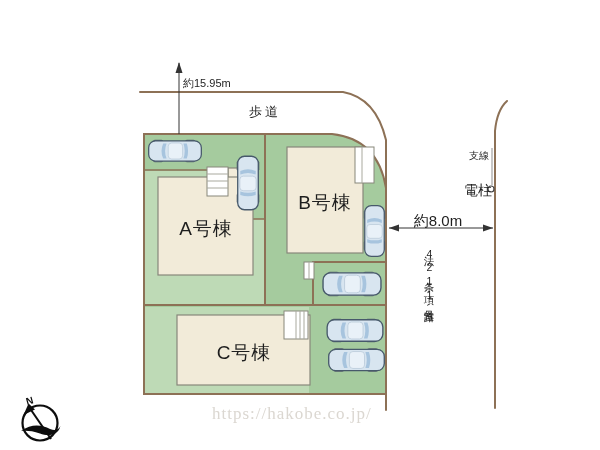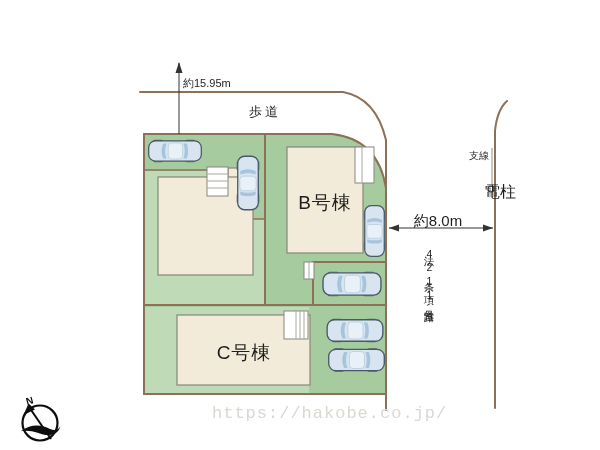--- a/index.html
+++ b/index.html
@@ -37,21 +37,21 @@
   .car-roof{fill:#e9f1f8;stroke:#b5c6d6;stroke-width:0.8;}
   .lbl{position:absolute;color:var(--text-dark);white-space:nowrap;}
   .lbl.center{text-align:center;}
   .bldg-lbl{font-size:19px;font-weight:500;letter-spacing:1px;}
   .vertical{
     writing-mode:vertical-rl;text-orientation:upright;
     letter-spacing:1px;line-height:1;
   }
   .watermark{
     position:absolute;left:212px;top:404px;font-size:17px;
-    color:var(--watermark-gray);font-family:Liberation Mono, monospace;
+    color:var(--watermark-gray);font-family:Liberation Serif, serif;
     letter-spacing:1px;
   }
   .compass{position:absolute;left:12px;top:394px;}
   .compass circle{fill:none;stroke:#0d0d0d;stroke-width:2.2;}
   .compass .shaft{stroke:#0d0d0d;stroke-width:2;}
   .compass .solid{fill:#0d0d0d;}
   .compass text{font-size:10px;font-weight:bold;fill:#0d0d0d;}
 </style>
 </head>
 <body>
@@ -152,26 +152,27 @@
         </g>
       </g>
   </svg>
 
   <div class="lbl" style="left:183px;top:76px;font-size:11px;">約15.95m</div>
 
   <div class="lbl" style="left:249px;top:103px;font-size:13px;letter-spacing:3px;">歩道</div>
 
   <div class="lbl" style="left:469px;top:149px;font-size:10px;">支線</div>
 
-  <div class="lbl" style="left:464px;top:182px;font-size:16px;margin-left:20px;">電柱</div>
+  <div class="lbl" style="left:464px;top:182px;font-size:14px;">電柱</div>
 
   <div class="lbl center" style="left:388px;top:212px;width:100px;font-size:15px;">約8.0m</div>
 
   <div class="lbl vertical" style="left:424px;top:247px;font-size:10.5px;height:110px;">法42条1項1号道路</div>
 
+  <div class="lbl center bldg-lbl" style="left:158px;top:216px;width:96px;">A号棟</div>
 
   <div class="lbl center bldg-lbl" style="left:177px;top:340px;width:134px;">C号棟</div>
 
   <div class="lbl center bldg-lbl" style="left:285px;top:190px;width:80px;">B号棟</div>
 
   <div class="watermark">https://hakobe.co.jp/</div>
 
   <svg class="compass" width="54" height="54" viewBox="0 0 54 54">
     <circle cx="28" cy="29" r="17.5"></circle>
     <line class="shaft" x1="39" y1="45" x2="17" y2="13"></line>

